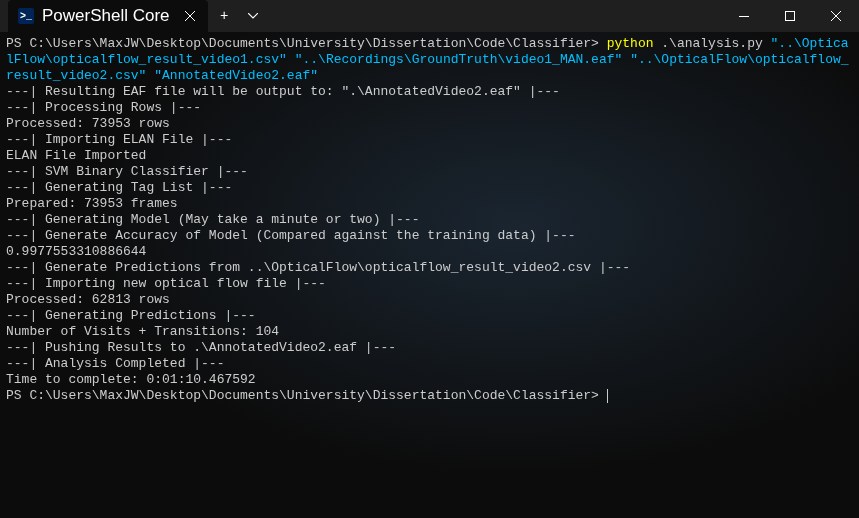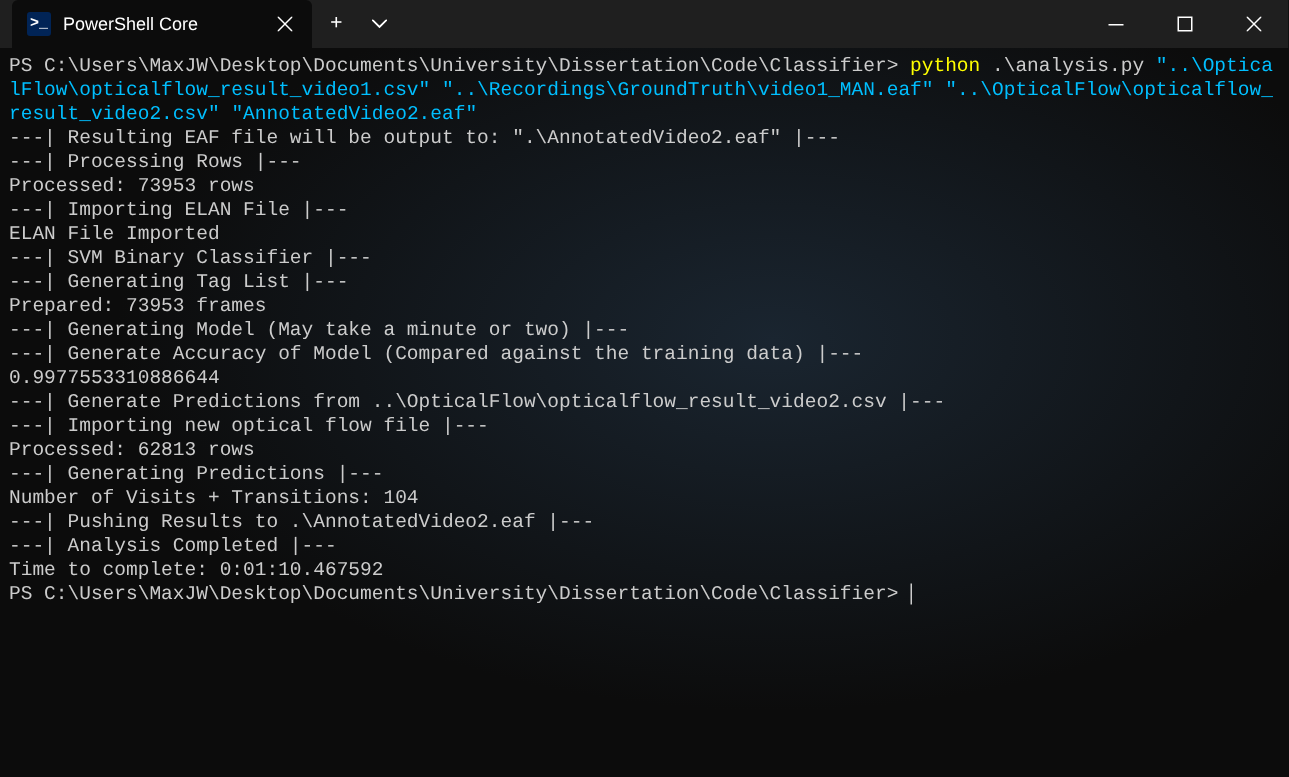--- a/index.html
+++ b/index.html
@@ -38,21 +38,21 @@
       align-items: center;
       justify-content: center;
       color: #fff;
       font-size: 10px;
       font-weight: bold;
       border-radius: 2px;
     }
     .tab-title {
       color: #ffffff;
       font-family: 'Segoe UI', sans-serif;
-      font-size: 12px;
+      font-size: 17px;
       flex: 1;
     }
     .tab-close {
       width: 16px;
       height: 16px;
       color: #ffffff;
       display: flex;
       align-items: center;
       justify-content: center;
       font-size: 12px;

